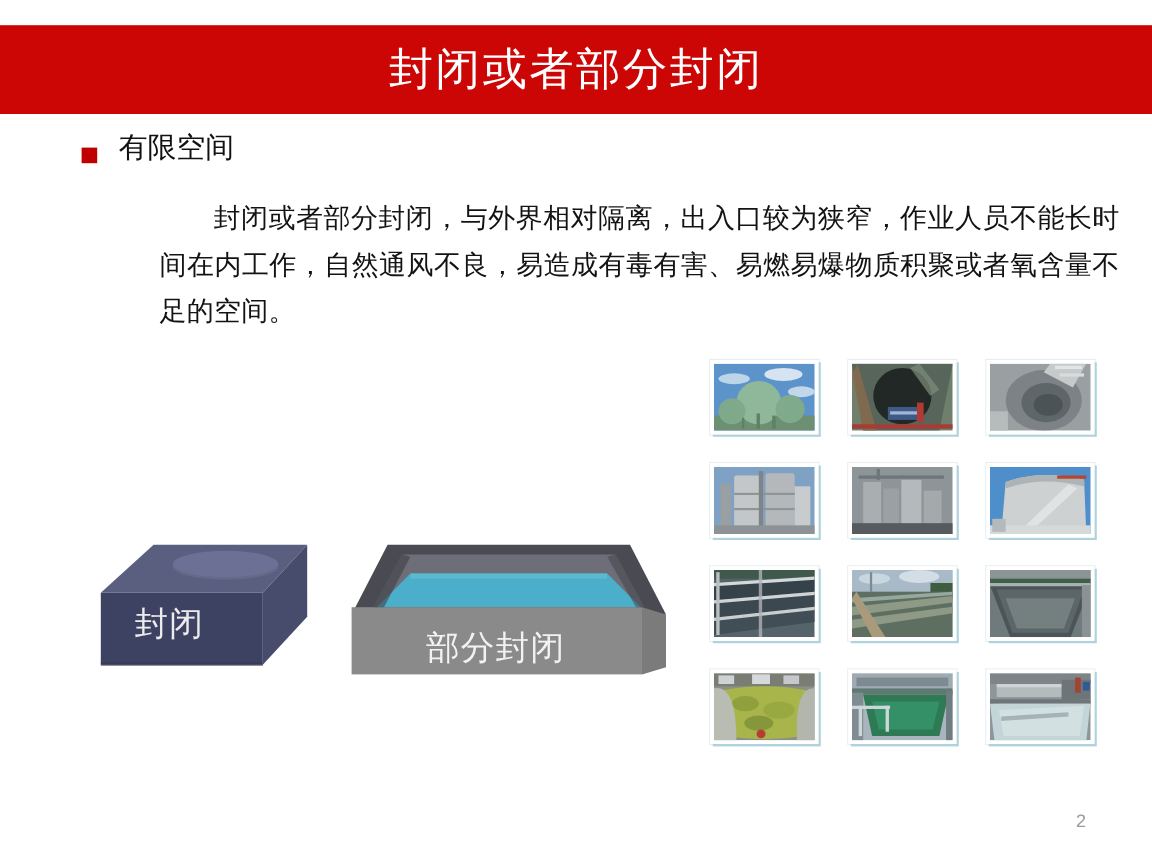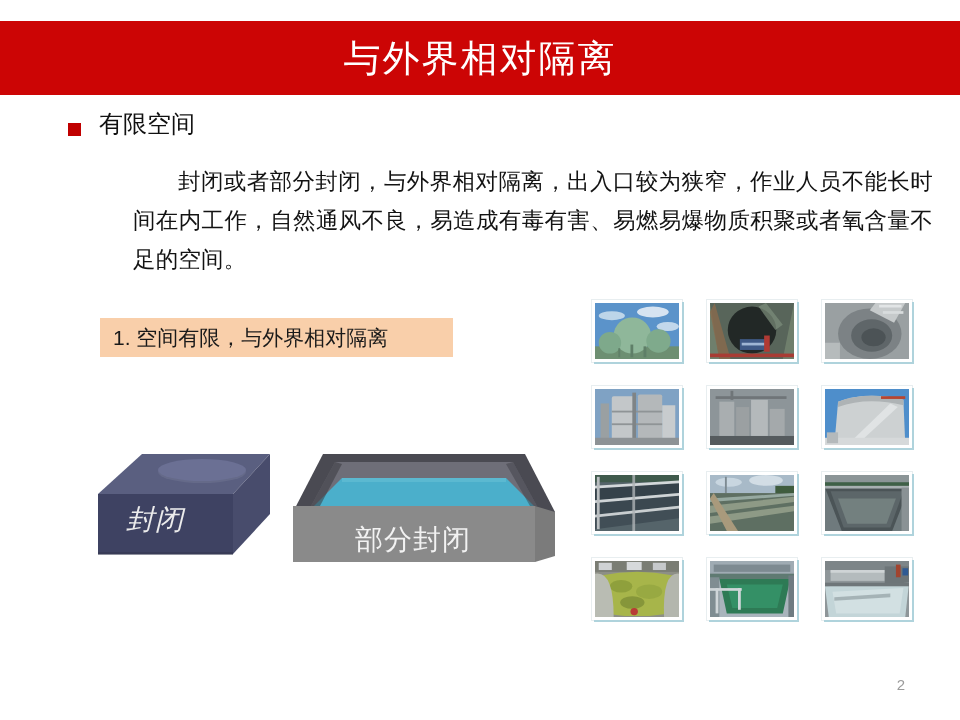--- a/index.html
+++ b/index.html
@@ -56,21 +56,21 @@
   .highlight-box{
     position:absolute;left:100px;top:318px;width:353px;height:39px;
     background:#F9CFAA;
     display:flex;align-items:center;
   }
   .highlight-text{
     font-size:21px;color:#1a1a1a;padding-left:13px;line-height:1;
   }
 
   
-  .closed-wrap{position:absolute;left:90px;top:452px;width:195px;height:115px;font-style:italic;}
+  .closed-wrap{position:absolute;left:76px;top:452px;width:195px;height:115px;}
   .closed-svg{display:block;}
   .closed-label{
     position:absolute;left:36px;top:54px;
     font-size:28px;color:#ECECEC;line-height:1;
     letter-spacing:1px;
   }
 
   
   .open-wrap{position:absolute;left:287px;top:452px;width:272px;height:120px;}
   .open-svg{display:block;}
@@ -109,33 +109,30 @@
     position:absolute;right:55px;bottom:28px;
     font-size:15px;color:#9b9b9b;line-height:1;
   }
 </style>
 </head>
 <body>
 
 <div class="slide">
 
   <div class="title-bar">
-    <span class="title-text">与外界相对隔离</span>
+    <span class="title-text">封闭或者部分封闭</span>
   </div>
 
   <div class="bullet-row">
     <span class="bullet-square"></span>
     <span class="bullet-label">有限空间</span>
   </div>
 
   <div class="para">封闭或者部分封闭，与外界相对隔离，出入口较为狭窄，作业人员不能长时间在内工作，自然通风不良，易造成有毒有害、易燃易爆物质积聚或者氧含量不足的空间。</div>
 
-  <div class="highlight-box">
-    <span class="highlight-text">1. 空间有限，与外界相对隔离</span>
-  </div>
 
   <div class="closed-wrap">
     <svg class="closed-svg" width="195" height="115" viewBox="0 0 195 115">
 
       <polygon points="52,2 180,2 143,42 8,42" fill="#5A5F80"></polygon>
 
       <ellipse cx="112" cy="20" rx="44" ry="11" fill="#656A89"></ellipse>
       <ellipse cx="112" cy="18" rx="44" ry="11" fill="#6B7094"></ellipse>
 
       <rect x="8" y="42" width="135" height="60" fill="#3E4262"></rect>

